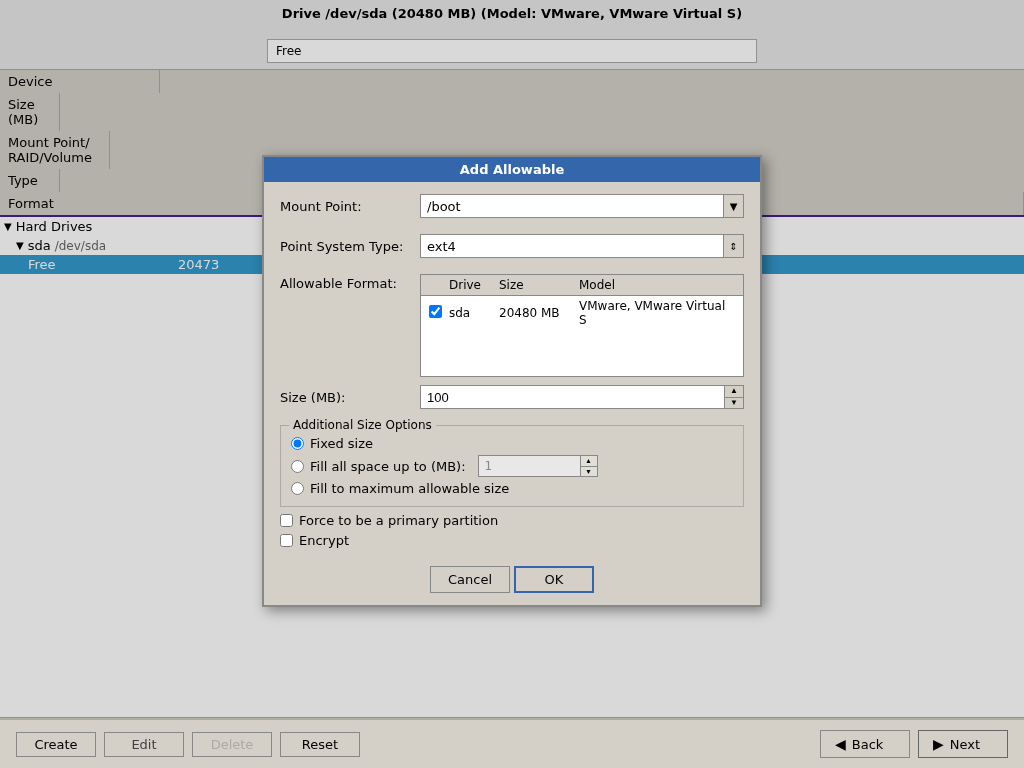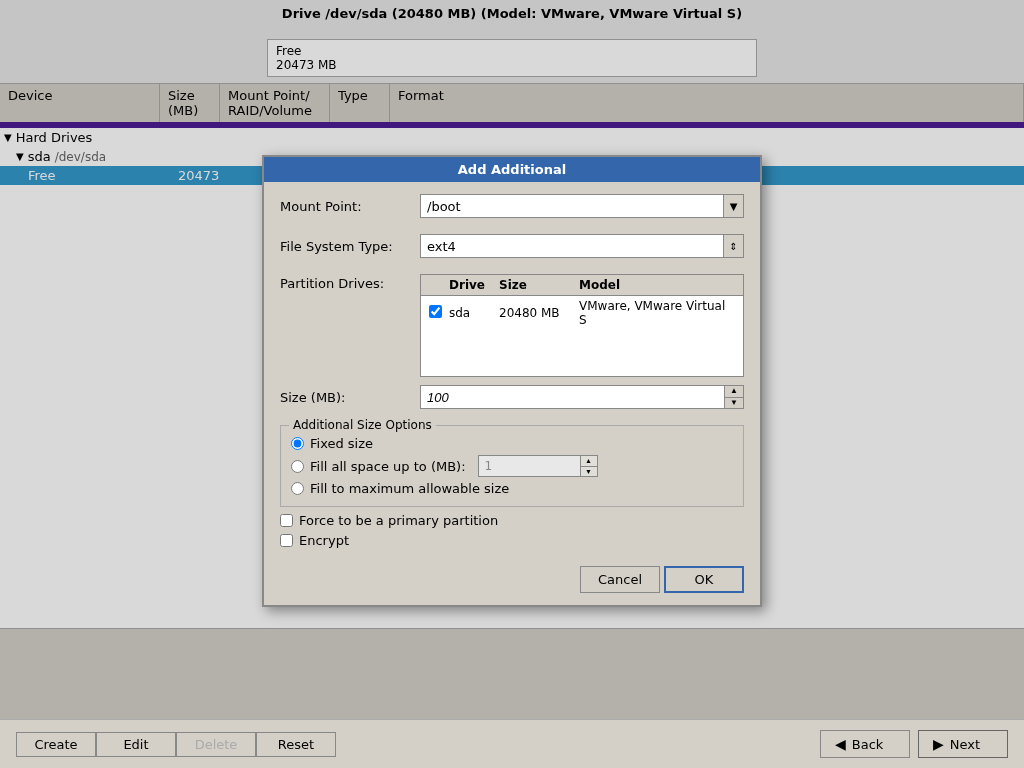--- a/index.html
+++ b/index.html
@@ -35,22 +35,23 @@
       font-size: 12px;
     }
 
     
     .partition-table-area {
       background: #e8e8e8;
       border-bottom: 1px solid #aaa;
     }
     .table-header {
       display: flex;
-      border-bottom: 6px solid #4c1d95;
-      background: #d4d0c8;
+      border-bottom: 2px solid #4c1d95;
+      background: #d4d0c8;
+      flex-direction: column;
     }
     .table-header .col {
       padding: 4px 8px;
       border-right: 1px solid #aaa;
       font-weight: normal;
       font-size: 13px;
     }
     .col-device { width: 160px; }
     .col-size { width: 60px; }
     .col-mount { width: 110px; }
@@ -163,21 +164,20 @@
       height: 24px;
       flex: 1;
     }
     .spin-value {
       flex: 1;
       padding: 2px 6px;
       font-size: 13px;
       border: none;
       outline: none;
       background: white;
-      font-style: italic;
     }
     .spin-arrows {
       display: flex;
       flex-direction: column;
       border-left: 1px solid #888;
       height: 100%;
     }
     .spin-up, .spin-down {
       flex: 1;
       width: 18px;
@@ -209,21 +209,20 @@
       font-size: 12px;
     }
     .drives-table-header {
       display: flex;
       background: #d4d0c8;
       border-bottom: 1px solid #888;
       padding: 2px 4px;
     }
     .drives-table-header .dcol {
       padding: 1px 4px;
-      font-weight: bold;
     }
     .dcol-check { width: 20px; }
     .dcol-drive { width: 50px; }
     .dcol-size { width: 80px; }
     .dcol-model { flex: 1; }
     .drives-table-row {
       display: flex;
       align-items: center;
       padding: 2px 4px;
     }
@@ -301,21 +300,21 @@
       font-size: 13px;
       gap: 6px;
     }
     .check-row input[type="checkbox"] {
       margin: 0;
     }
 
     
     .dialog-buttons {
       display: flex;
-      justify-content: flex-end;
+      justify-content: center;
       gap: 4px;
       margin-top: 10px;
       padding-top: 8px;
     }
     .btn {
       min-width: 80px;
       padding: 4px 14px;
       border: 1px solid #888;
       background: #d4d0c8;
       cursor: pointer;
@@ -334,20 +333,21 @@
       right: 0;
       background: #d4d0c8;
       border-top: 1px solid #aaa;
       padding: 10px 16px;
       display: flex;
       justify-content: space-between;
       align-items: center;
     }
     .action-buttons {
       display: flex;
+      gap: 8px;
     }
     .nav-buttons {
       display: flex;
       gap: 8px;
     }
     .btn-nav {
       display: flex;
       align-items: center;
       gap: 6px;
       min-width: 90px;
@@ -364,21 +364,20 @@
     }
     .nav-arrow { font-size: 14px; }
   </style>
 </head>
 <body>
 
 <div class="drive-info-bar">
   <div class="drive-info-title">Drive /dev/sda (20480 MB) (Model: VMware, VMware Virtual S)</div>
   <div class="drive-visual">
     <div>Free</div>
-    <div>20473 MB</div>
   </div>
 </div>
 
 <div class="partition-table-area">
   <div class="table-header">
     <div class="col col-device">Device</div>
     <div class="col col-size">Size<br>(MB)</div>
     <div class="col col-mount">Mount Point/<br>RAID/Volume</div>
     <div class="col col-type">Type</div>
     <div class="col col-format">Format</div>
@@ -395,49 +394,49 @@
     </div>
     <div class="tree-row partition-row">
       <div class="row-device">Free</div>
       <div class="row-size">20473</div>
     </div>
   </div>
 </div>
 
 <div class="dialog-overlay">
   <div class="dialog">
-    <div class="dialog-titlebar">Add Additional</div>
+    <div class="dialog-titlebar">Add Allowable</div>
     <div class="dialog-content">
 
       <div class="form-row">
         <div class="form-label">
           <span>Mount Point:</span>
         </div>
         <div class="form-control">
           <div class="combo-box">
             <span class="combo-value">/boot</span>
             <div class="combo-arrow">▼</div>
           </div>
         </div>
       </div>
 
       <div class="form-row">
         <div class="form-label">
-          <span>File System Type:</span>
+          <span>Point System Type:</span>
         </div>
         <div class="form-control">
           <div class="combo-box">
             <span class="combo-value">ext4</span>
             <div class="combo-arrow">⇕</div>
           </div>
         </div>
       </div>
 
       <div class="drives-table-container">
-        <div class="drives-label">Partition Drives:</div>
+        <div class="drives-label">Allowable Format:</div>
         <div class="drives-table">
           <div class="drives-table-header">
             <div class="dcol dcol-check"></div>
             <div class="dcol dcol-drive">Drive</div>
             <div class="dcol dcol-size">Size</div>
             <div class="dcol dcol-model">Model</div>
           </div>
           <div class="drives-table-body">
             <div class="drives-table-row">
               <div class="dcol dcol-check">
@@ -513,21 +512,21 @@
 
     </div>
   </div>
 </div>
 
 <div class="bottom-toolbar">
   <div class="action-buttons">
     <button class="btn">
       <span>Create</span>
     </button>
-    <button class="btn" disabled="" style="color:#000000;">
+    <button class="btn" disabled="" style="color:#404040;">
       <span>Edit</span>
     </button>
     <button class="btn" disabled="" style="color:#aaa;">
       <span>Delete</span>
     </button>
     <button class="btn">
       <span>Reset</span>
     </button>
   </div>
   <div class="nav-buttons">

